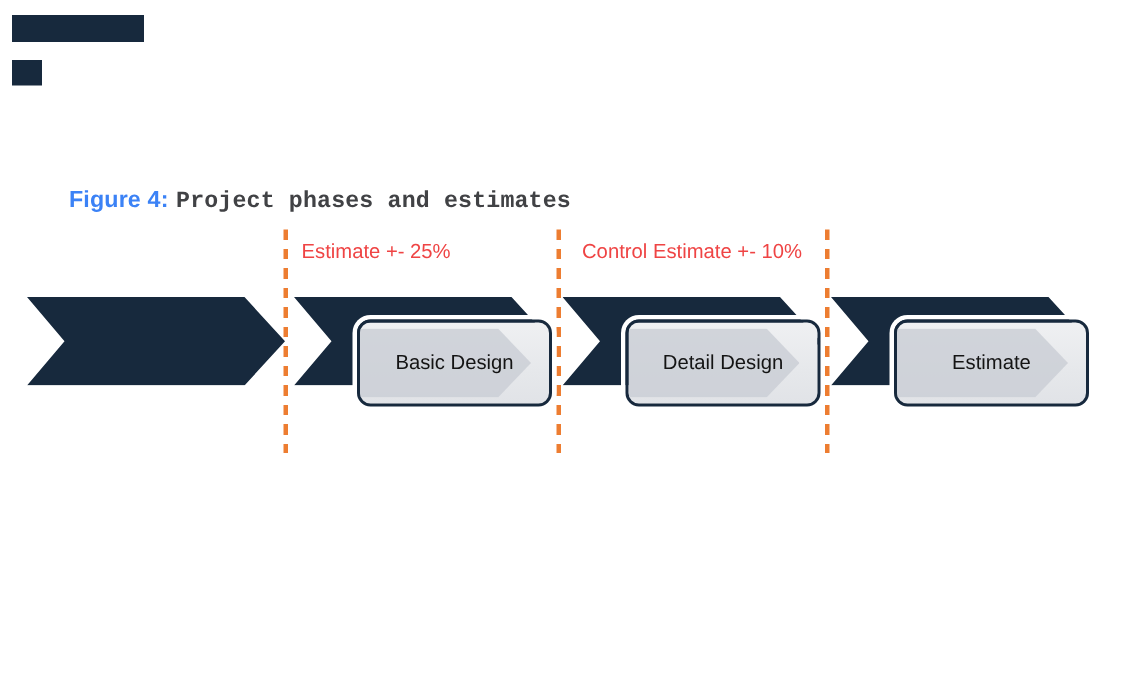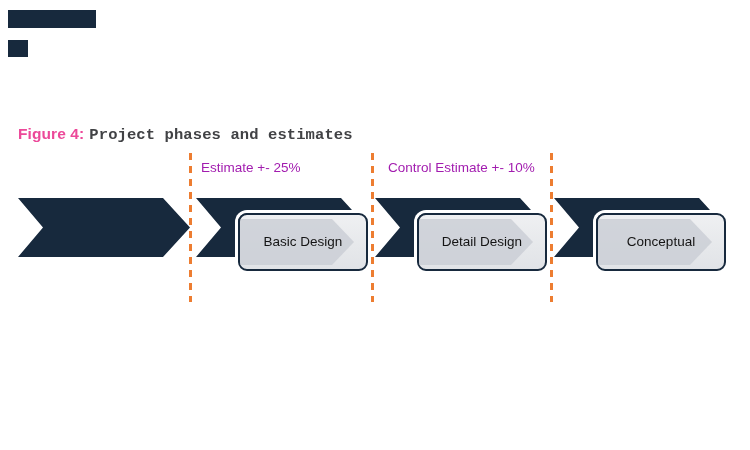--- a/index.html
+++ b/index.html
@@ -26,41 +26,41 @@
     background: #17293D;
   }
 
   
   .caption {
     position: absolute; left: 18px; top: 125px;
     font-size: 15.5px; font-weight: bold;
     letter-spacing: 0.1px;
     white-space: nowrap;
   }
-  .caption .prefix { color: #ec4899; }
+  .caption .prefix { color: #3b82f6; margin-left: 28px; }
   .caption .title  { color: #414245; margin-left: 5px; font-family: Liberation Mono, monospace; }
 
   
   .divider {
     position: absolute; top: 153px;
     width: 3px; height: 149px;
     background: repeating-linear-gradient(
       to bottom,
       #ED7D31 0px, #ED7D31 7px,
       rgba(0,0,0,0) 7px, rgba(0,0,0,0) 13px
     );
   }
   .divider.d1 { left: 189px; }
   .divider.d2 { left: 371px; }
   .divider.d3 { left: 550px; }
 
   
   .est-label {
     position: absolute; top: 160px;
-    font-size: 13.5px; color: #a21caf;
+    font-size: 13.5px; color: #ef4444;
     white-space: nowrap;
   }
   .est-label.e1 { left: 201px; }
   .est-label.e2 { left: 388px; }
 
   
   .phase {
     position: absolute; top: 198px;
     width: 172px; height: 73px;
   }
@@ -138,17 +138,17 @@
     <div class="card">
       <div class="card-chevron"></div>
       <span class="card-label">Detail Design</span>
     </div>
   </div>
 
   <div class="phase p4">
     <div class="chevron"></div>
     <div class="card">
       <div class="card-chevron"></div>
-      <span class="card-label">Conceptual</span>
+      <span class="card-label">Estimate</span>
     </div>
   </div>
 
 </div>
 
 </body></html>

